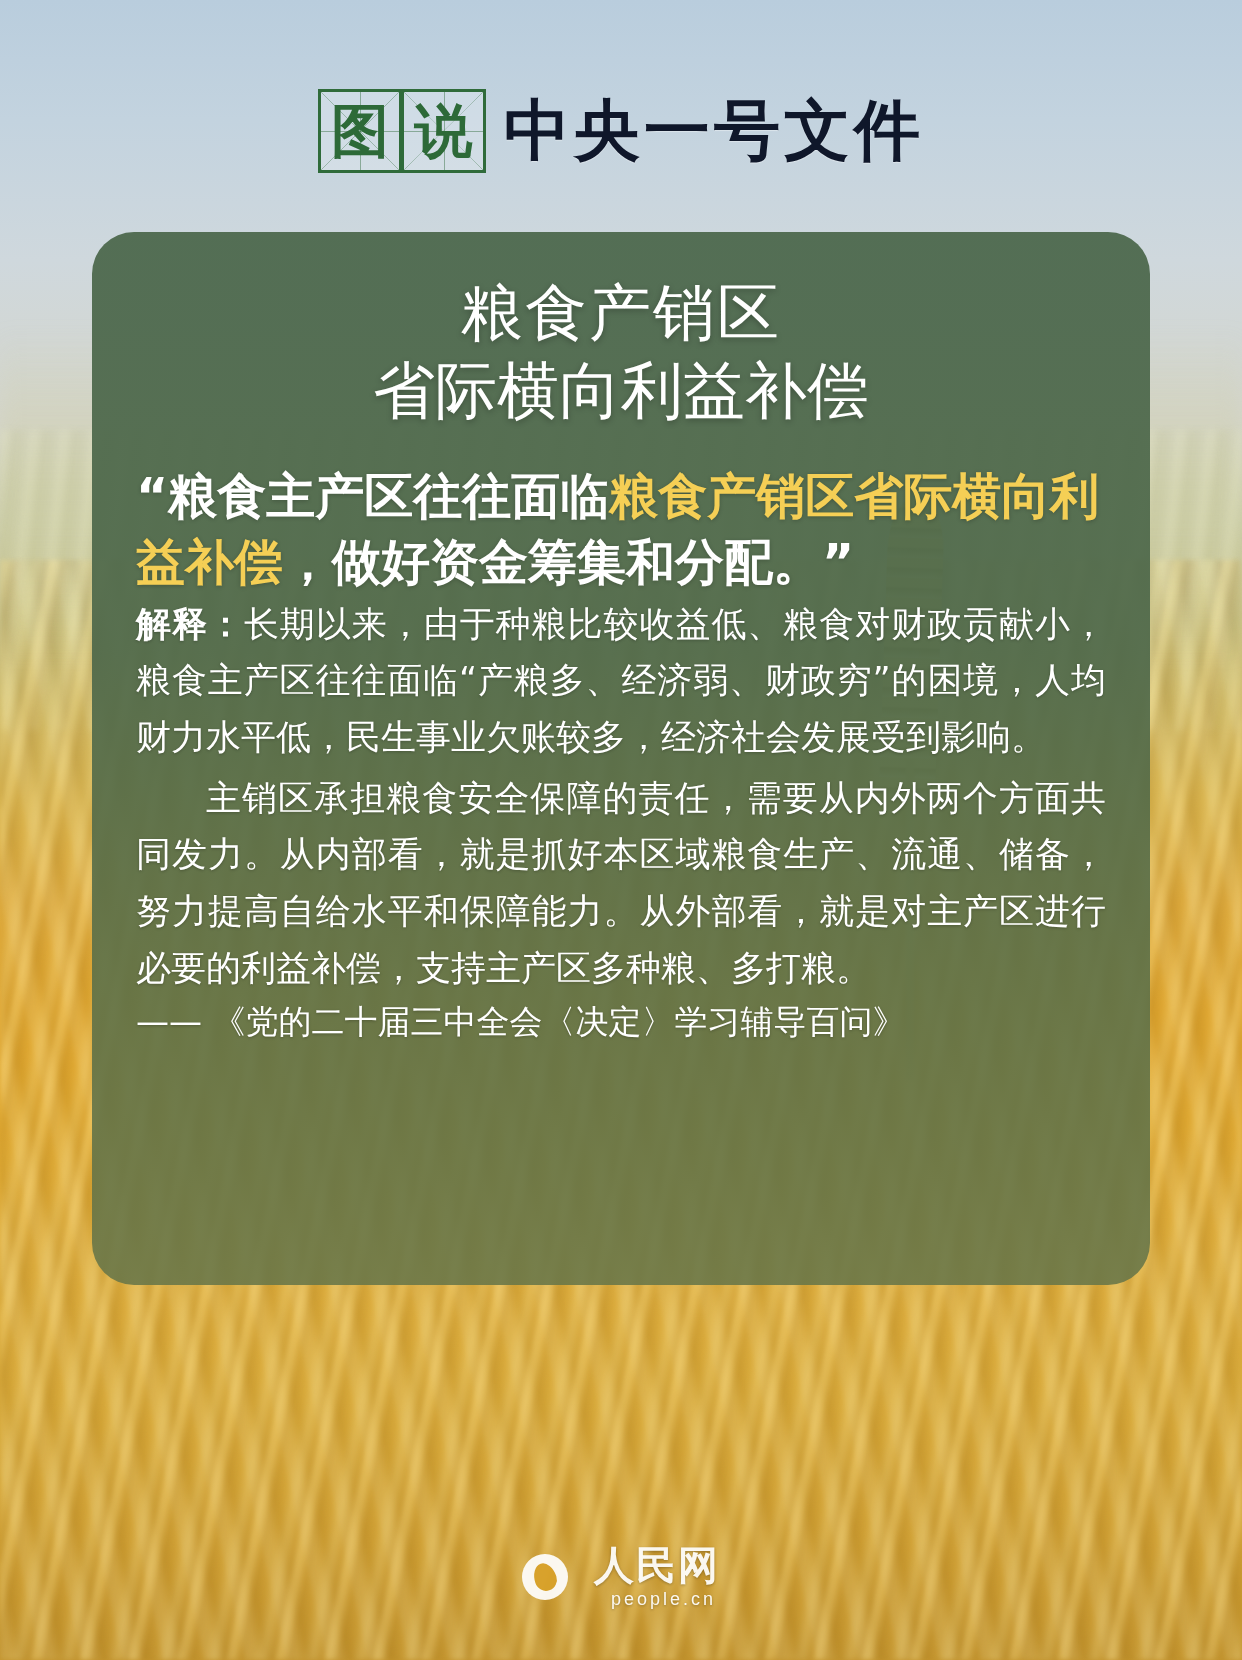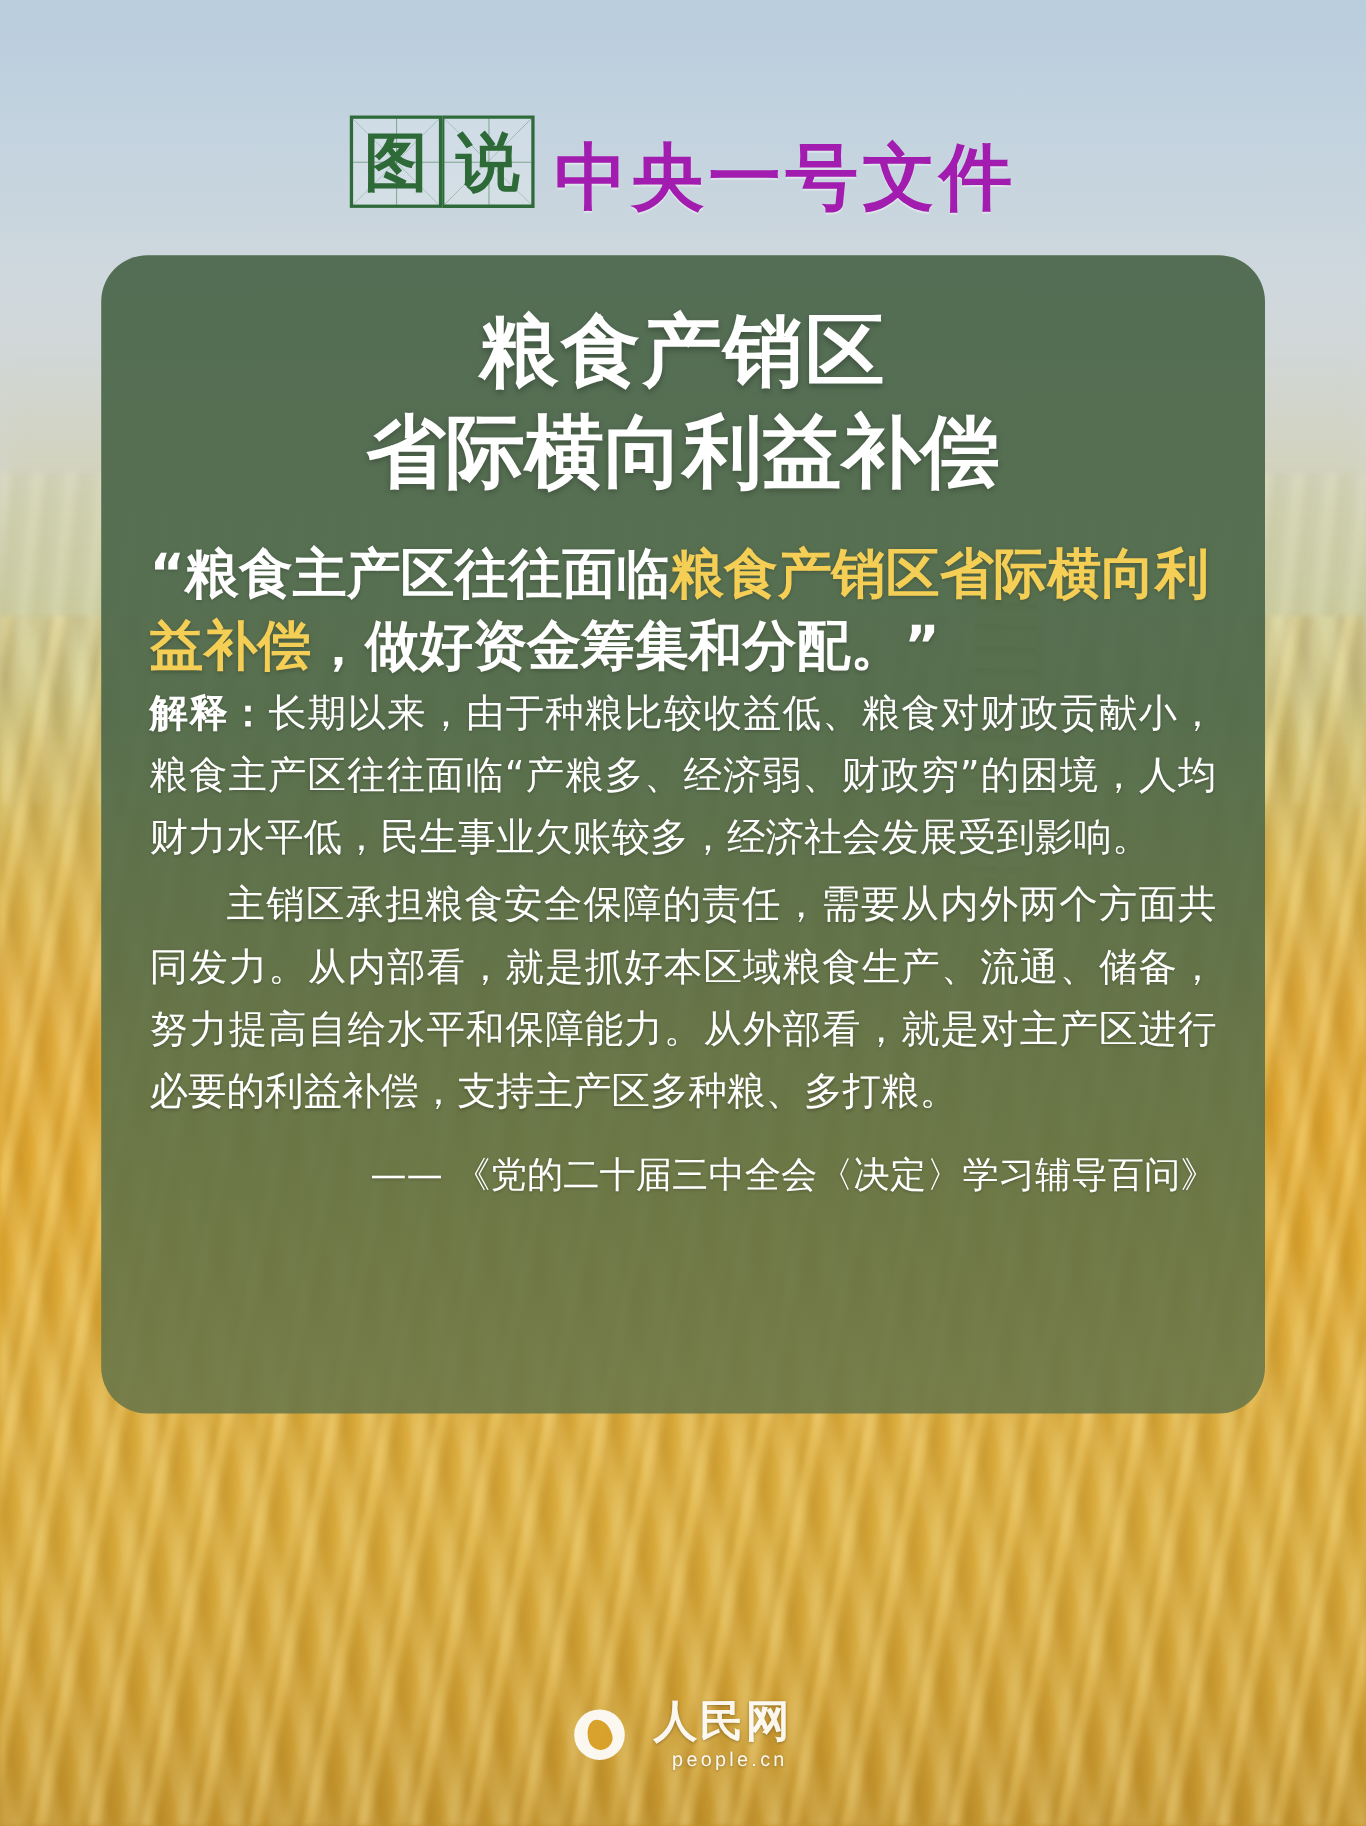--- a/index.html
+++ b/index.html
@@ -149,25 +149,24 @@
     z-index: 2;
     font-size: 58px;
     line-height: 1;
     font-weight: 700;
     color: #2d6a38;
     font-family: "DejaVu Sans", "Liberation Sans", sans-serif;
   }
   .header-title {
     font-size: 66px;
     font-weight: 700;
-    color: #a21caf;
+    color: #0f172a;
     letter-spacing: 4px;
     font-family: "DejaVu Sans", "Liberation Sans", sans-serif;
     text-shadow: 0 1px 1px rgba(255,255,255,0.4);
-    margin-top: 31px;
   }
 
   
   .card {
     position: absolute;
     left: 92px;
     top: 232px;
     width: 1058px;
     height: 1053px;
     box-sizing: border-box;
@@ -176,22 +175,22 @@
         rgba(74,102,74,0.93) 0%,
         rgba(78,104,74,0.92) 40%,
         rgba(92,112,72,0.90) 70%,
         rgba(104,118,72,0.88) 100%);
     padding: 42px 44px 28px 44px;
     color: #ffffff;
   }
 
   .card-title {
     text-align: center;
-    font-weight: 700;
-    font-size: 72px;
+    font-weight: 400;
+    font-size: 62px;
     line-height: 1.26;
     letter-spacing: 2px;
     color: #ffffff;
     font-family: "DejaVu Sans", "Liberation Sans", sans-serif;
     text-shadow: 0 2px 6px rgba(0,0,0,0.28);
   }
   .card-title .line2 { letter-spacing: 0px; }
 
   .quote {
     margin-top: 34px;
@@ -210,22 +209,21 @@
     color: #ffffff;
     text-align: justify;
     font-family: "DejaVu Sans", "Liberation Sans", sans-serif;
     text-shadow: 0 1px 3px rgba(0,0,0,0.25);
   }
   .explain p { margin: 0; }
   .explain p + p { margin-top: 4px; text-indent: 2em; }
   .explain .label { font-weight: 700; }
 
   .source {
-    margin-top: 24px;
-    text-align: right;
+    margin-top: 4px;
     font-size: 33px;
     color: #ffffff;
     font-family: "DejaVu Sans", "Liberation Sans", sans-serif;
     text-shadow: 0 1px 3px rgba(0,0,0,0.25);
   }
 
   
   .footer {
     position: absolute;
     left: 0;

